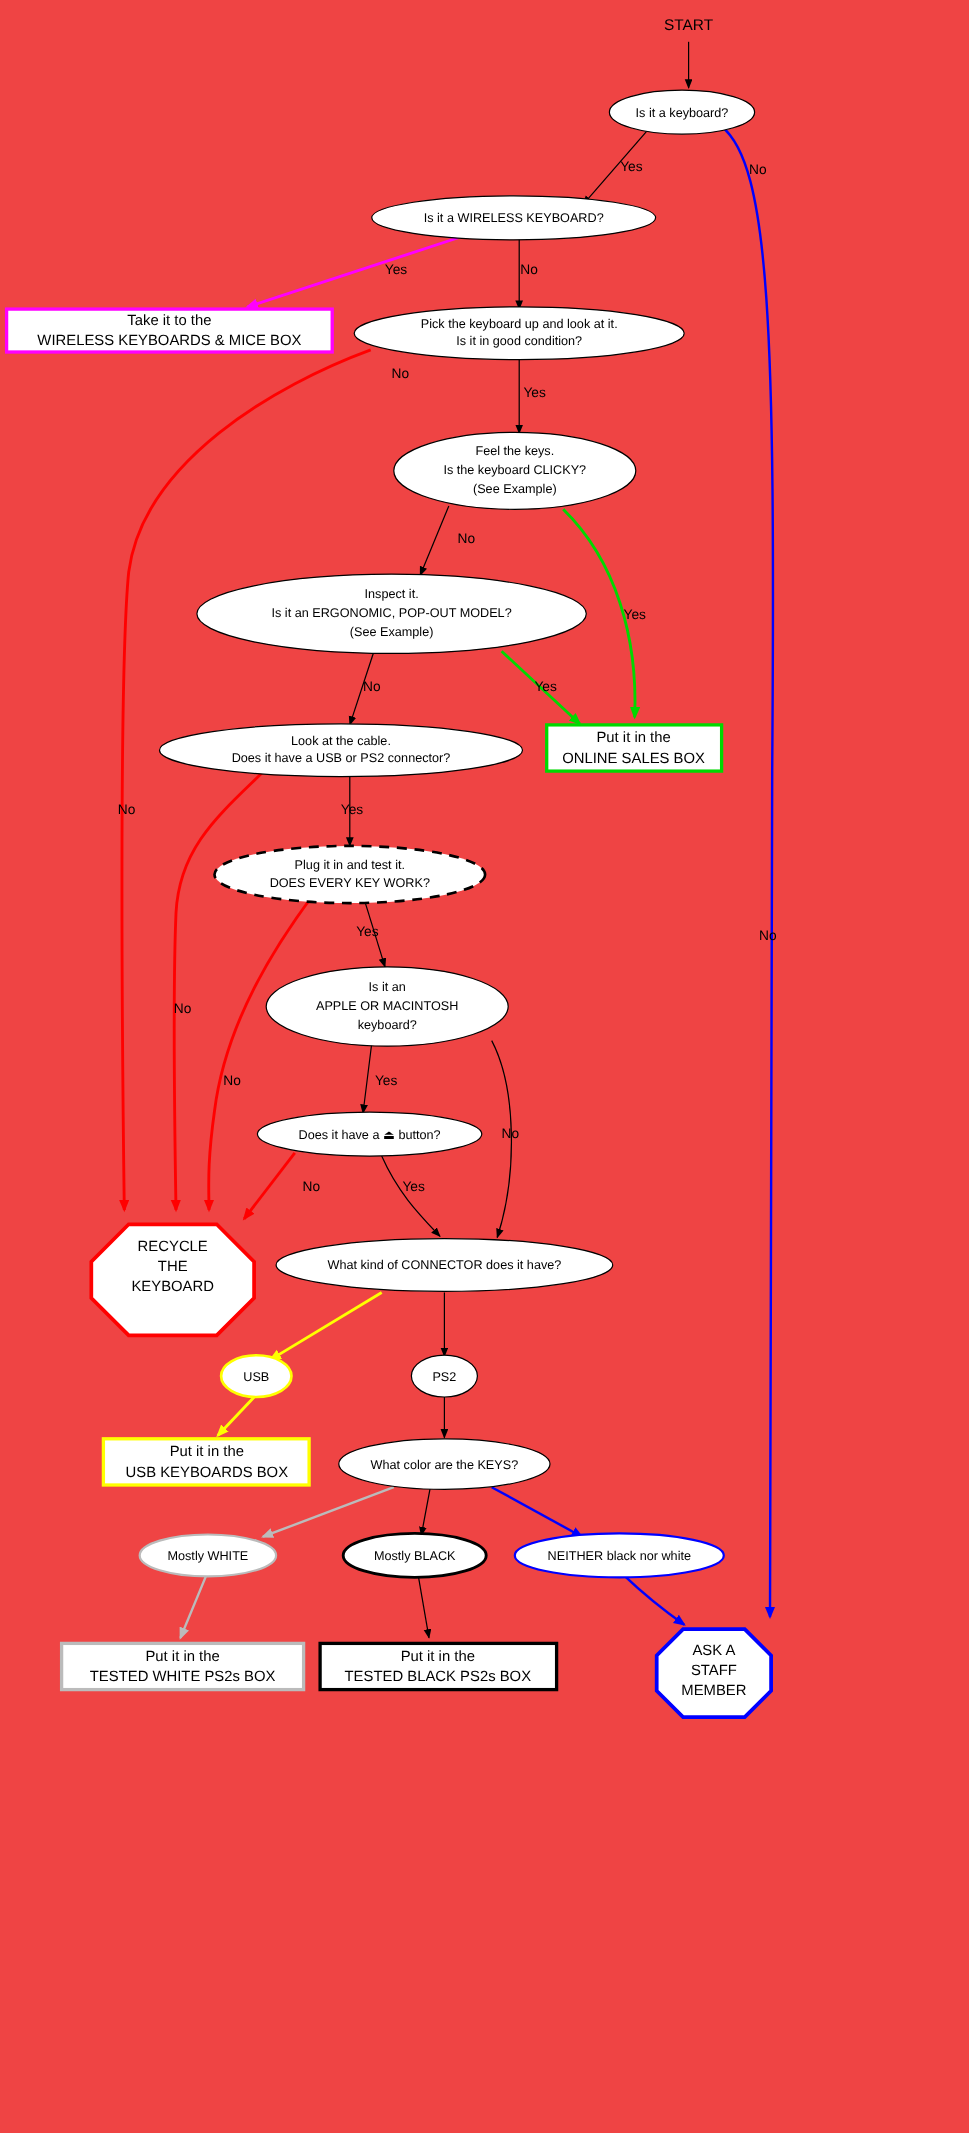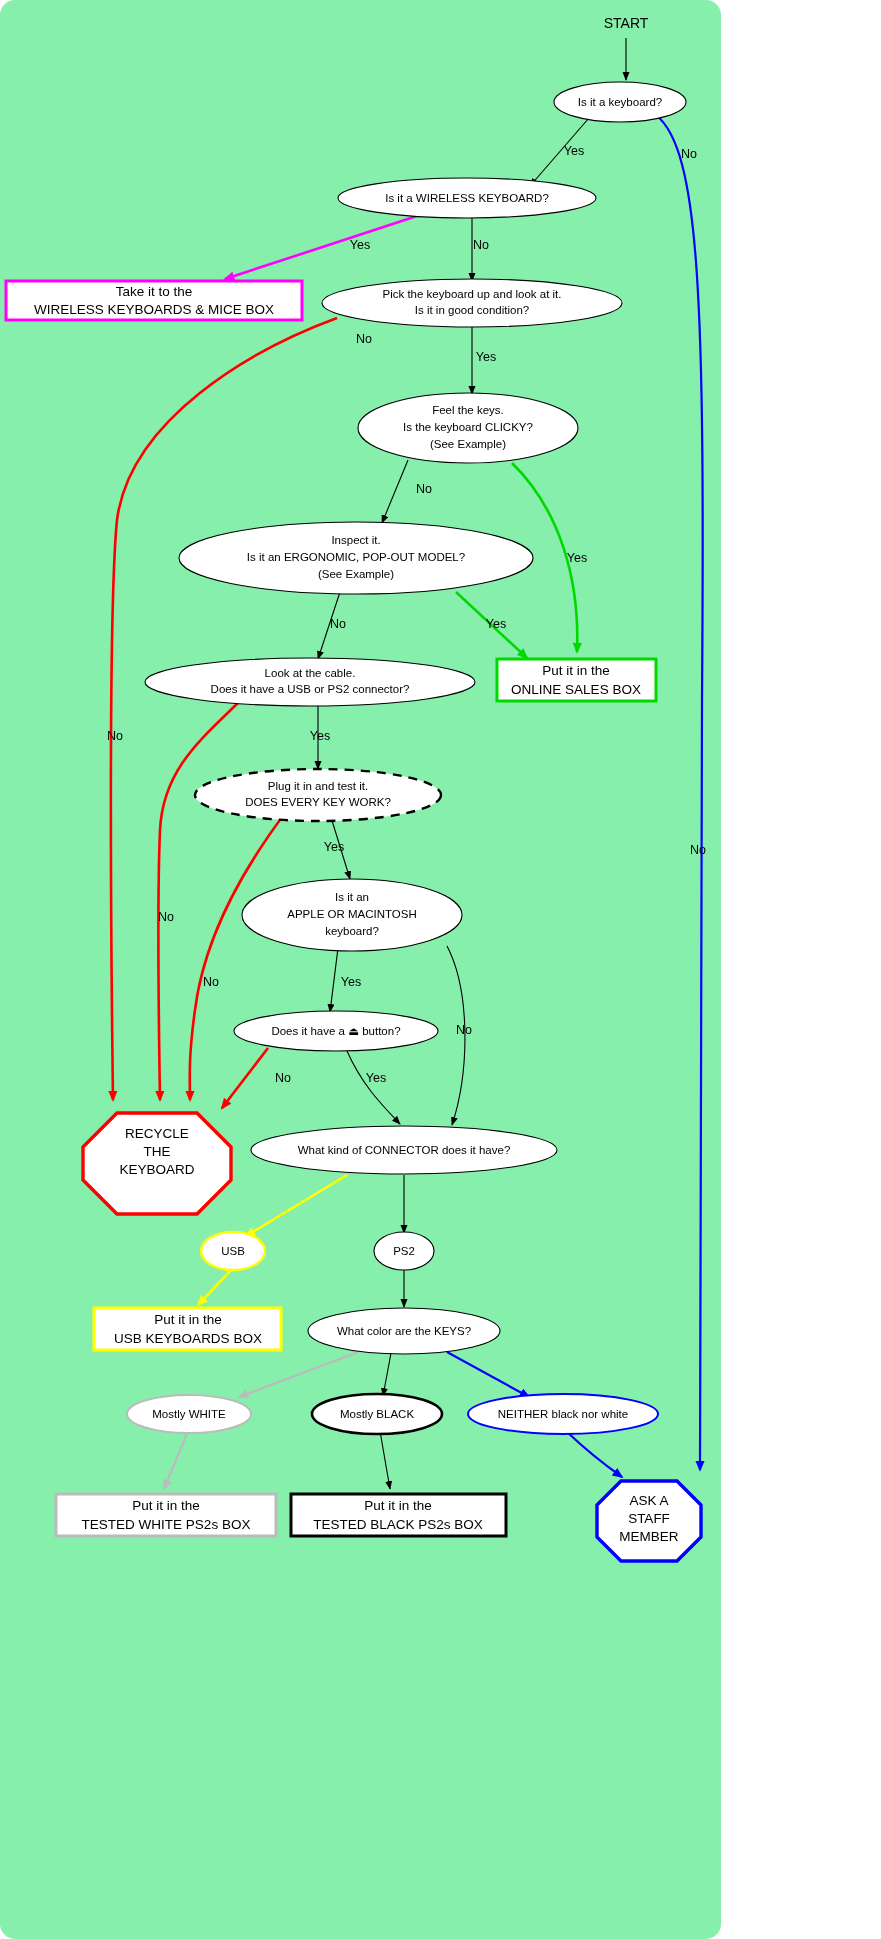--- a/index.html
+++ b/index.html
@@ -1,17 +1,17 @@
 <!DOCTYPE html>
 <html><head>
 <meta charset="utf-8">
 <style>
   html,body{margin:0;padding:0;background:#ffffff;}
   body{font-family:"Liberation Sans", sans-serif;}
-  #stage{position:relative;width:721px;height:1939px;background:#86efac;overflow:hidden;border-radius:15px;}
+  #stage{position:relative;width:881px;height:1939px;background:#ef4444;overflow:hidden;}
   svg{display:block;}
   .nodetext{font-family:"Liberation Sans", sans-serif;font-size:11.5px;fill:#000;text-anchor:middle;dominant-baseline:middle;}
   .nodetext.big{font-size:13.5px;}
   .edgelabel{font-family:"Liberation Sans", sans-serif;font-size:12.5px;fill:#000;text-anchor:middle;dominant-baseline:middle;}
   .start{font-family:"Liberation Sans", sans-serif;font-size:14px;fill:#000;text-anchor:middle;dominant-baseline:middle;}
   .ell{fill:#ffffff;stroke:#000000;stroke-width:1.1;}
   .ell.dashed{stroke-width:2.4;stroke-dasharray:9 7;}
   .boxshape{fill:#ffffff;stroke-width:3;}
   .oct{fill:#ffffff;stroke:#ff0000;stroke-width:3.4;}
   .edge{fill:none;stroke:#000000;stroke-width:1.1;}

